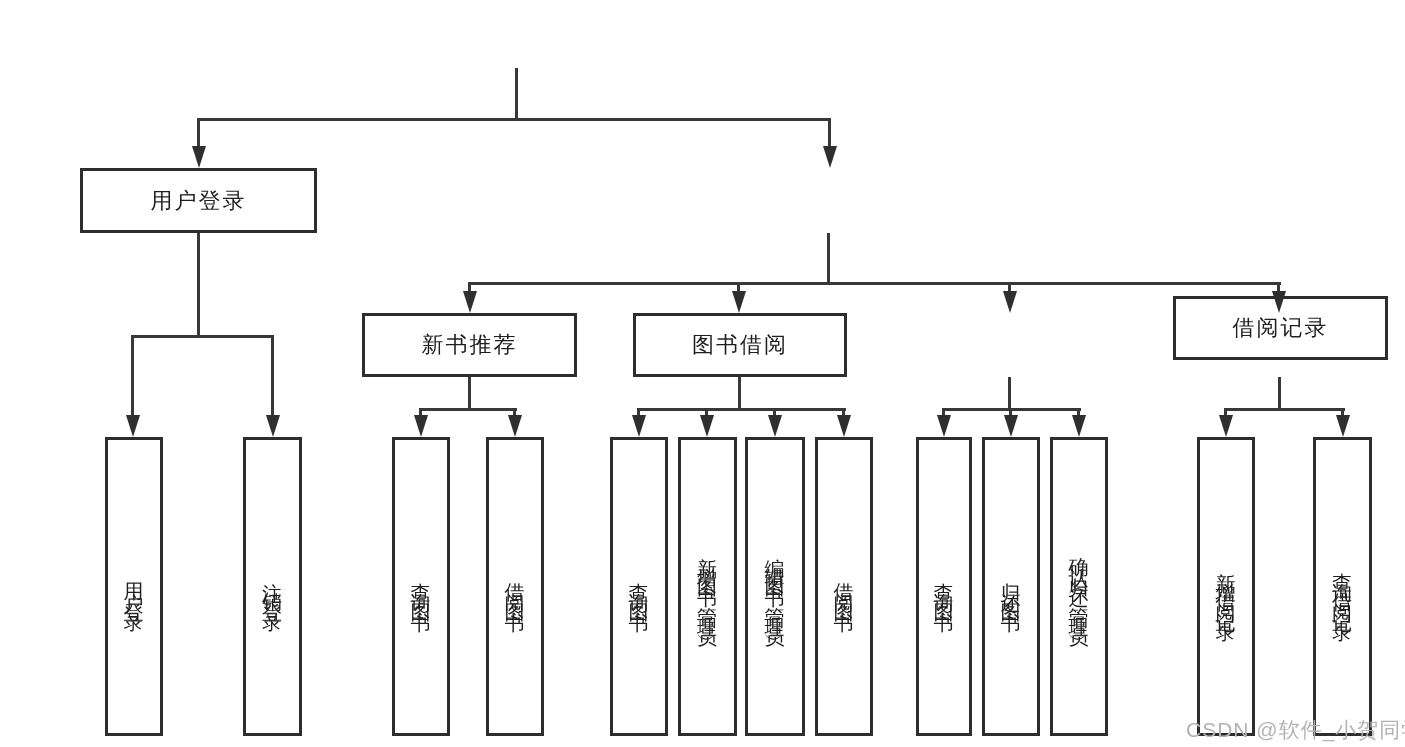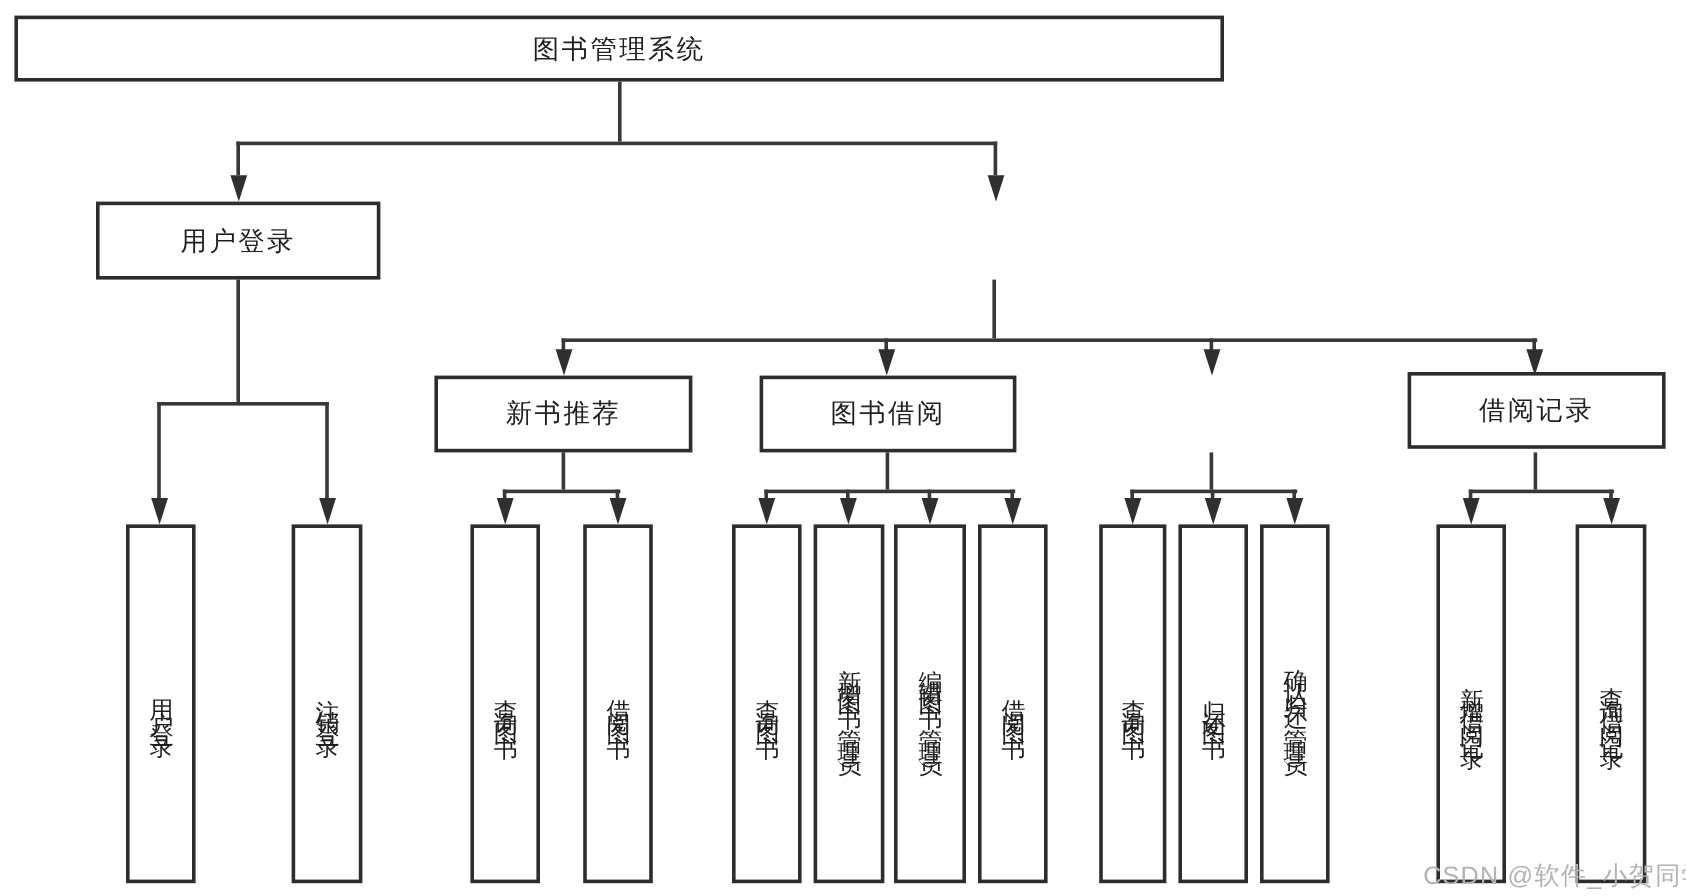--- a/index.html
+++ b/index.html
@@ -63,35 +63,32 @@
     color:#b3b3b3;
     white-space:nowrap;
     z-index:5;
   }
 </style>
 </head>
 <body>
 
 <div id="stage">
 
-  <div class="box" style="left:12px;top:13px;width:1008px;height:55px">
-    <span class="hlabel">图书管理系统</span>
-  </div>
 
   <div class="box" style="left:80px;top:168px;width:237px;height:65px">
     <span class="hlabel">用户登录</span>
   </div>
 
   <div class="box" style="left:633px;top:313px;width:214px;height:64px">
     <span class="hlabel">图书借阅</span>
   </div>
   <div class="box" style="left:362px;top:313px;width:215px;height:64px">
     <span class="hlabel">新书推荐</span>
   </div>
-  <div class="box" style="left:1173px;top:310px;width:215px;height:64px">
+  <div class="box" style="left:1173px;top:296px;width:215px;height:64px">
     <span class="hlabel">借阅记录</span>
   </div>
 
   <div class="box leaf" style="left:105px;width:58px">
     <span class="vlabel">用户登录</span>
   </div>
   <div class="box leaf" style="left:243px;width:59px">
     <span class="vlabel">注销登录</span>
   </div>
 

